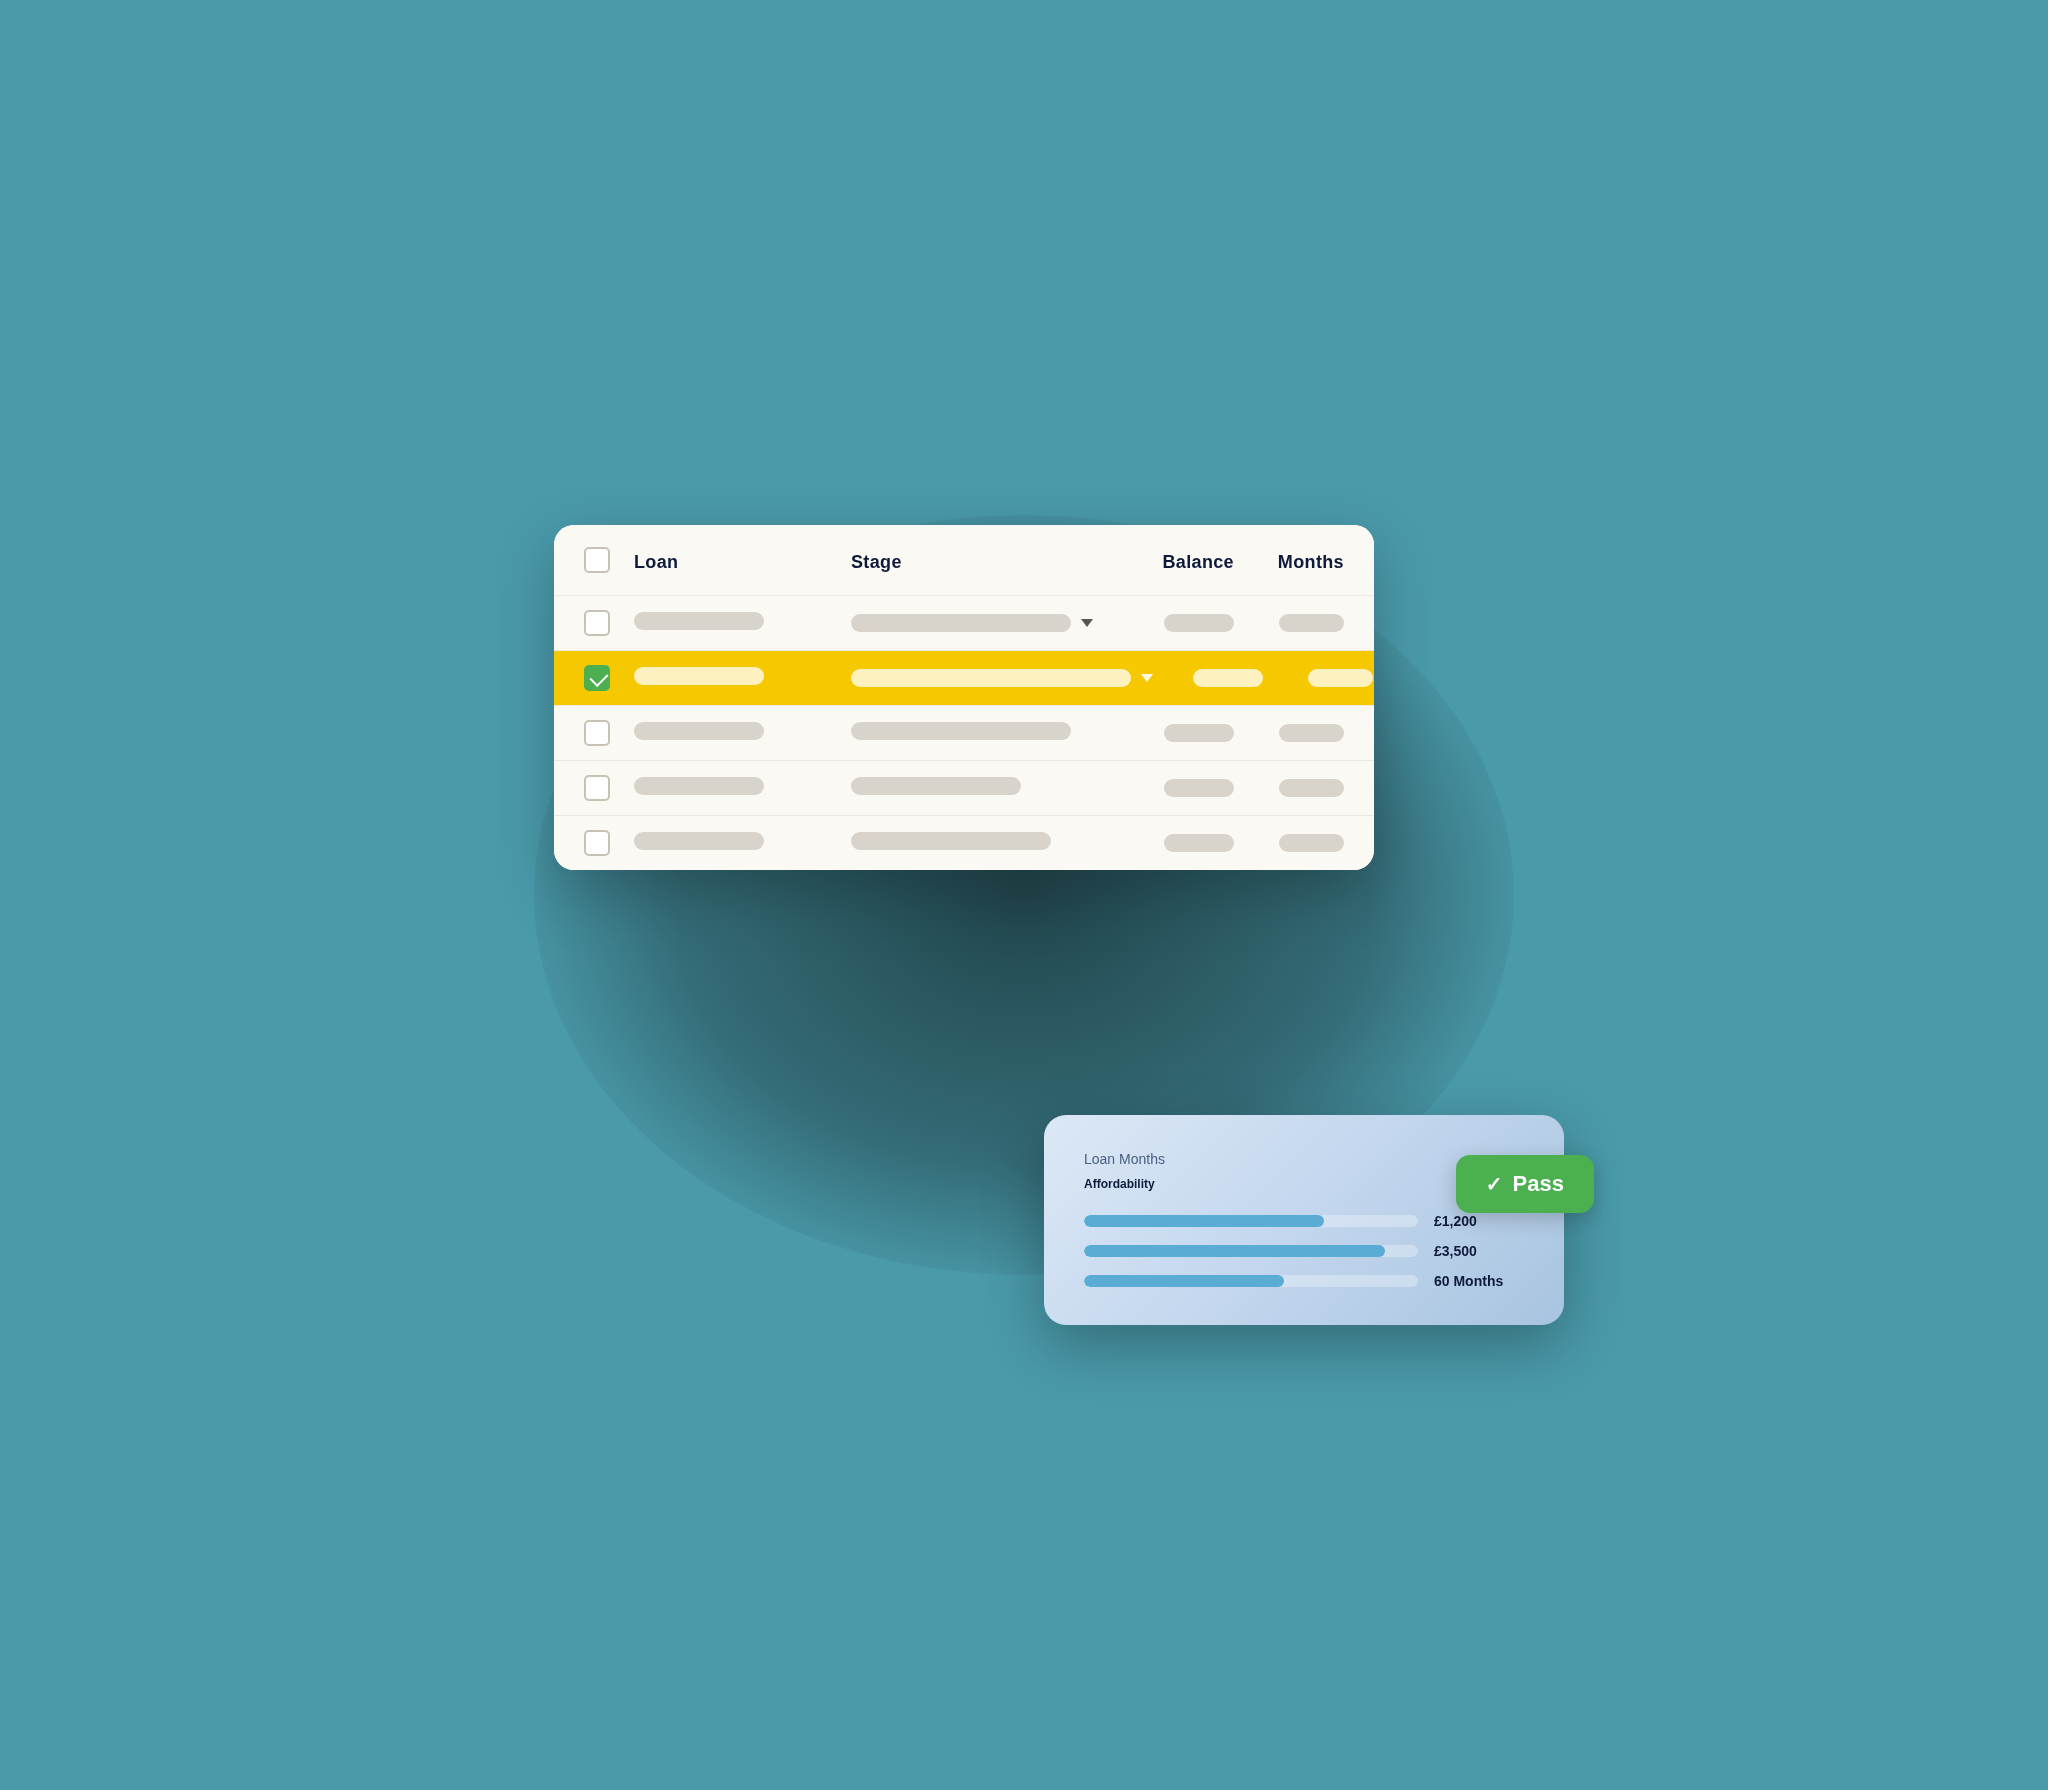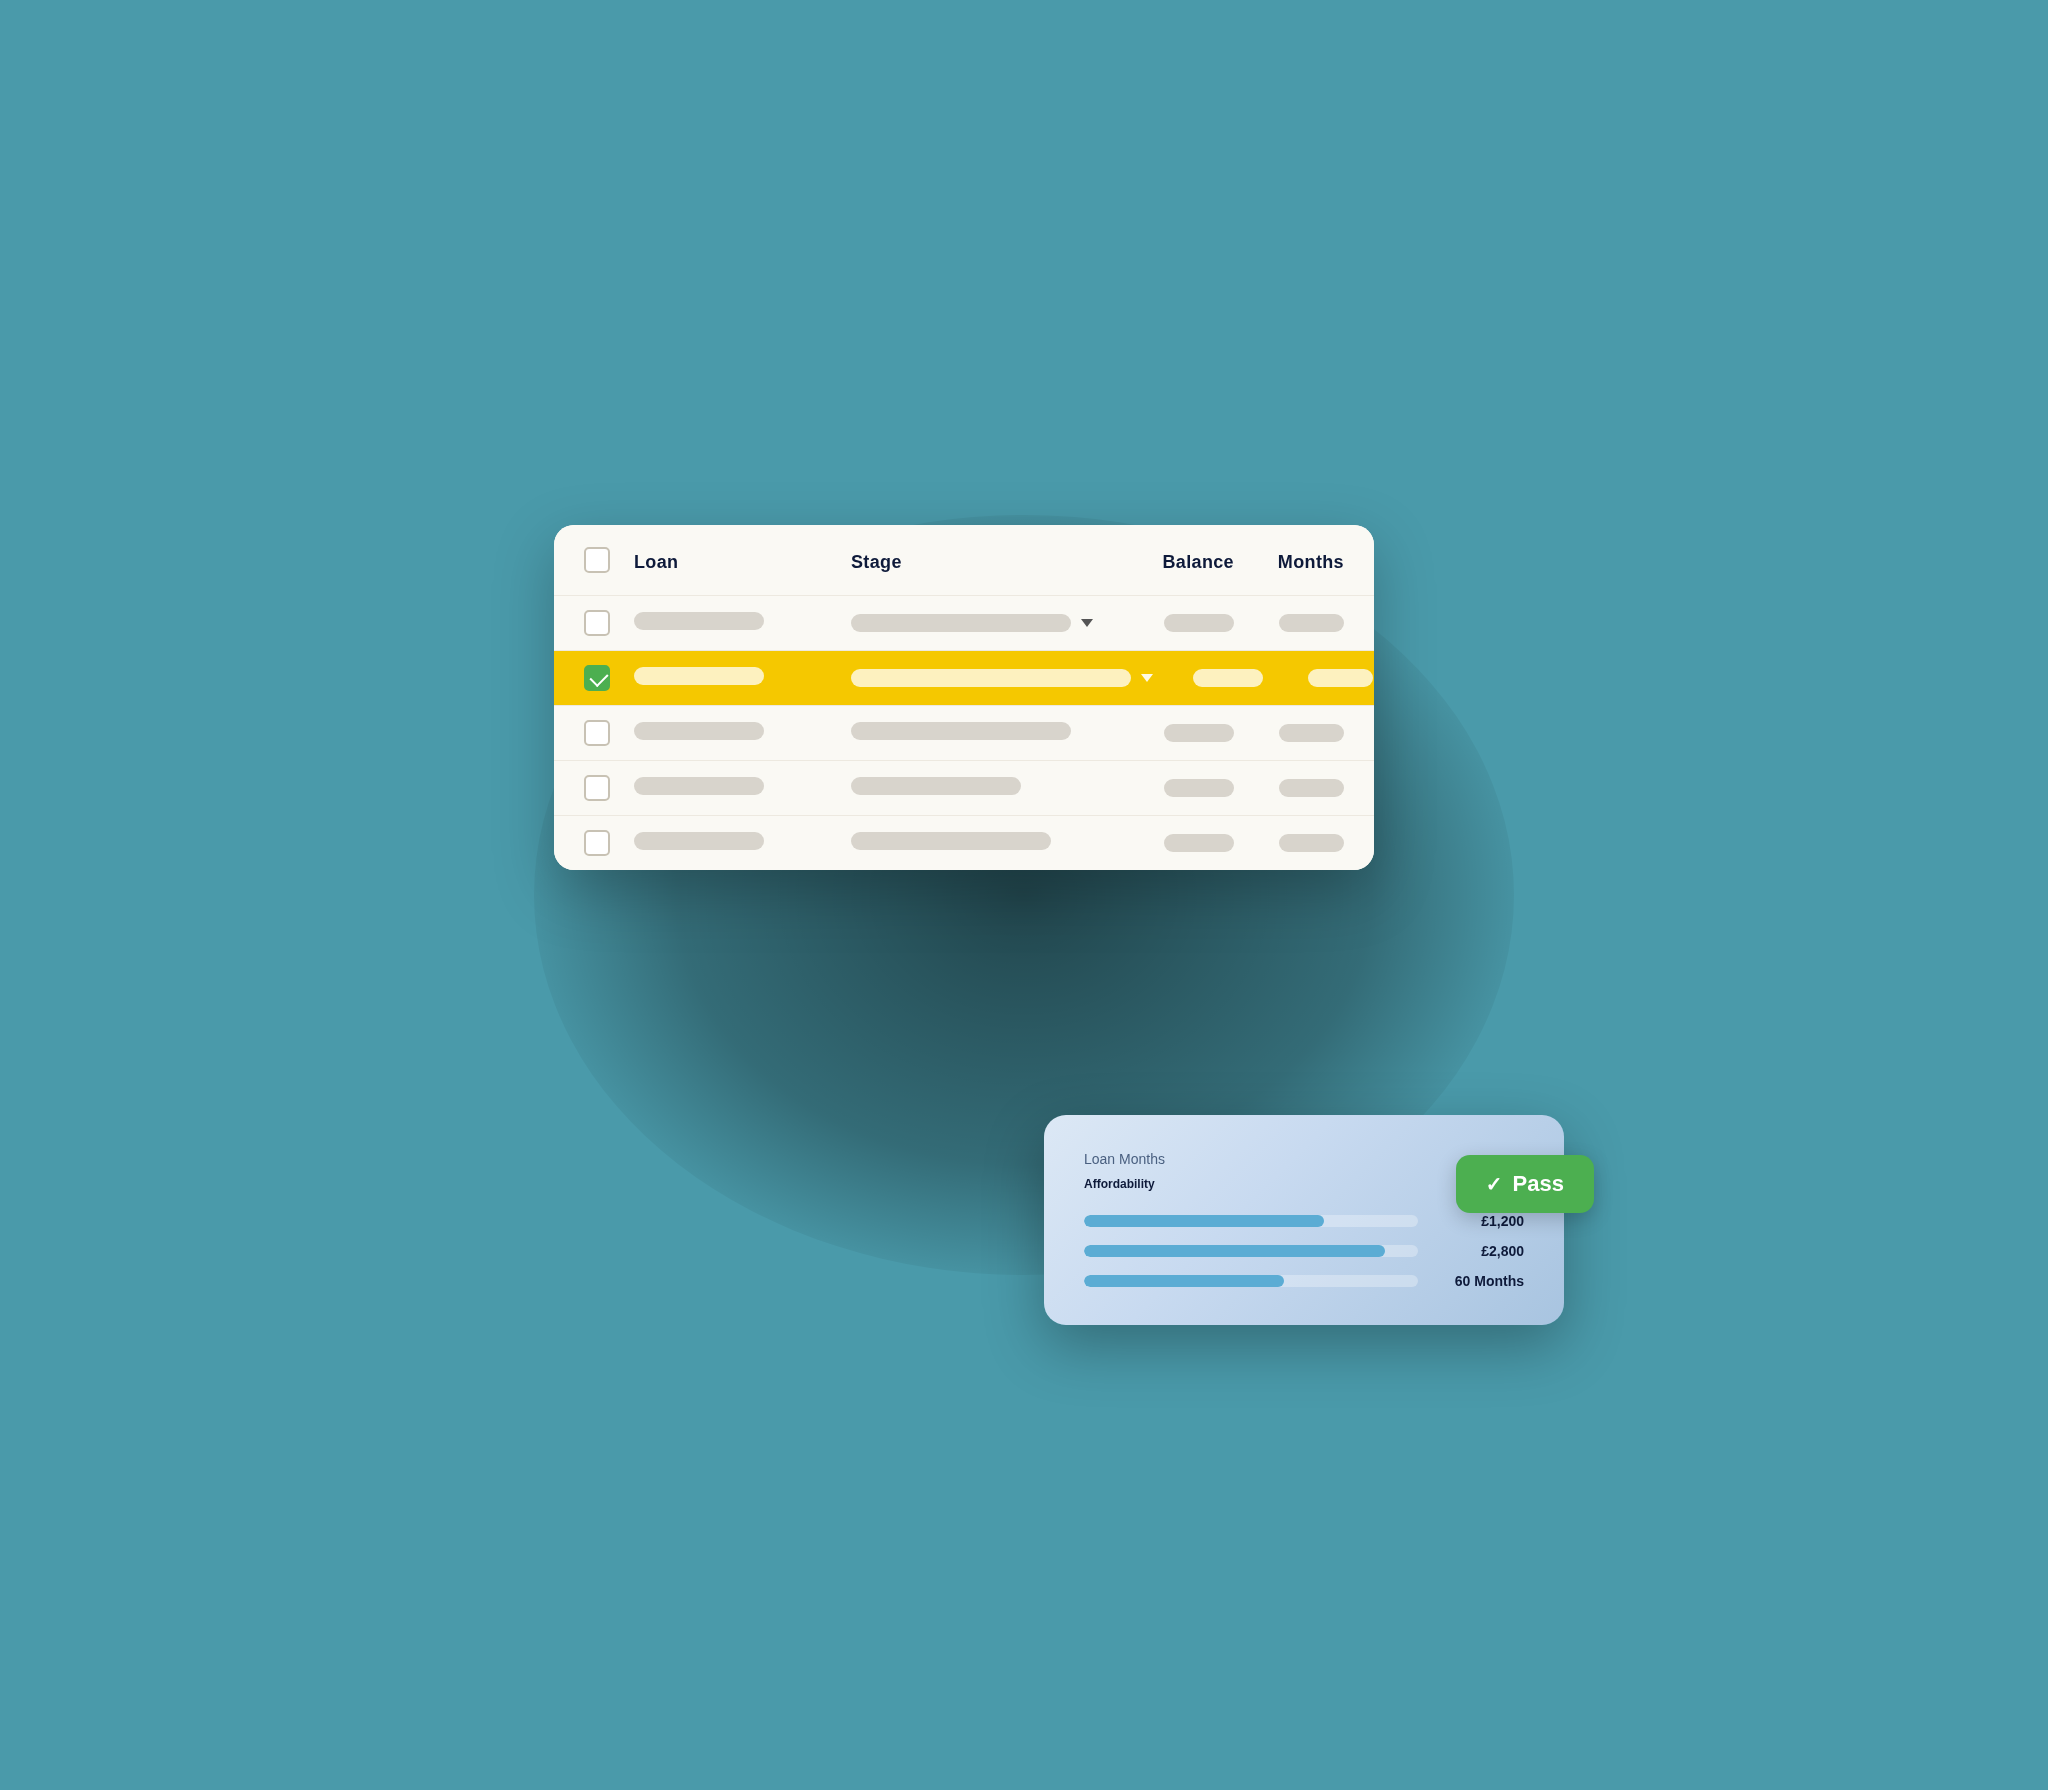--- a/index.html
+++ b/index.html
@@ -214,21 +214,21 @@
       border-radius: 6px;
       background: #5bacd4;
     }
 
     .aff-value {
       font-size: 14px;
       font-weight: 600;
       color: #0e1a3a;
       white-space: nowrap;
       min-width: 90px;
-      text-align: right;
+      text-align: left;
     }
 
     
     .pass-badge {
       position: absolute;
       top: 40px;
       right: -30px;
       background: #4caf50;
       color: #fff;
       font-size: 22px;
@@ -380,21 +380,21 @@
         <div class="aff-bar-container">
           <div class="aff-bar" style="width: 72%;"></div>
         </div>
         <div class="aff-value">£1,200</div>
       </div>
 
       <div class="affordability-row">
         <div class="aff-bar-container">
           <div class="aff-bar" style="width: 90%;"></div>
         </div>
-        <div class="aff-value">£2,800</div>
+        <div class="aff-value">£3,500</div>
       </div>
 
       <div class="affordability-row">
         <div class="aff-bar-container">
           <div class="aff-bar" style="width: 60%;"></div>
         </div>
         <div class="aff-value">60 Months</div>
       </div>
 
     </div>

